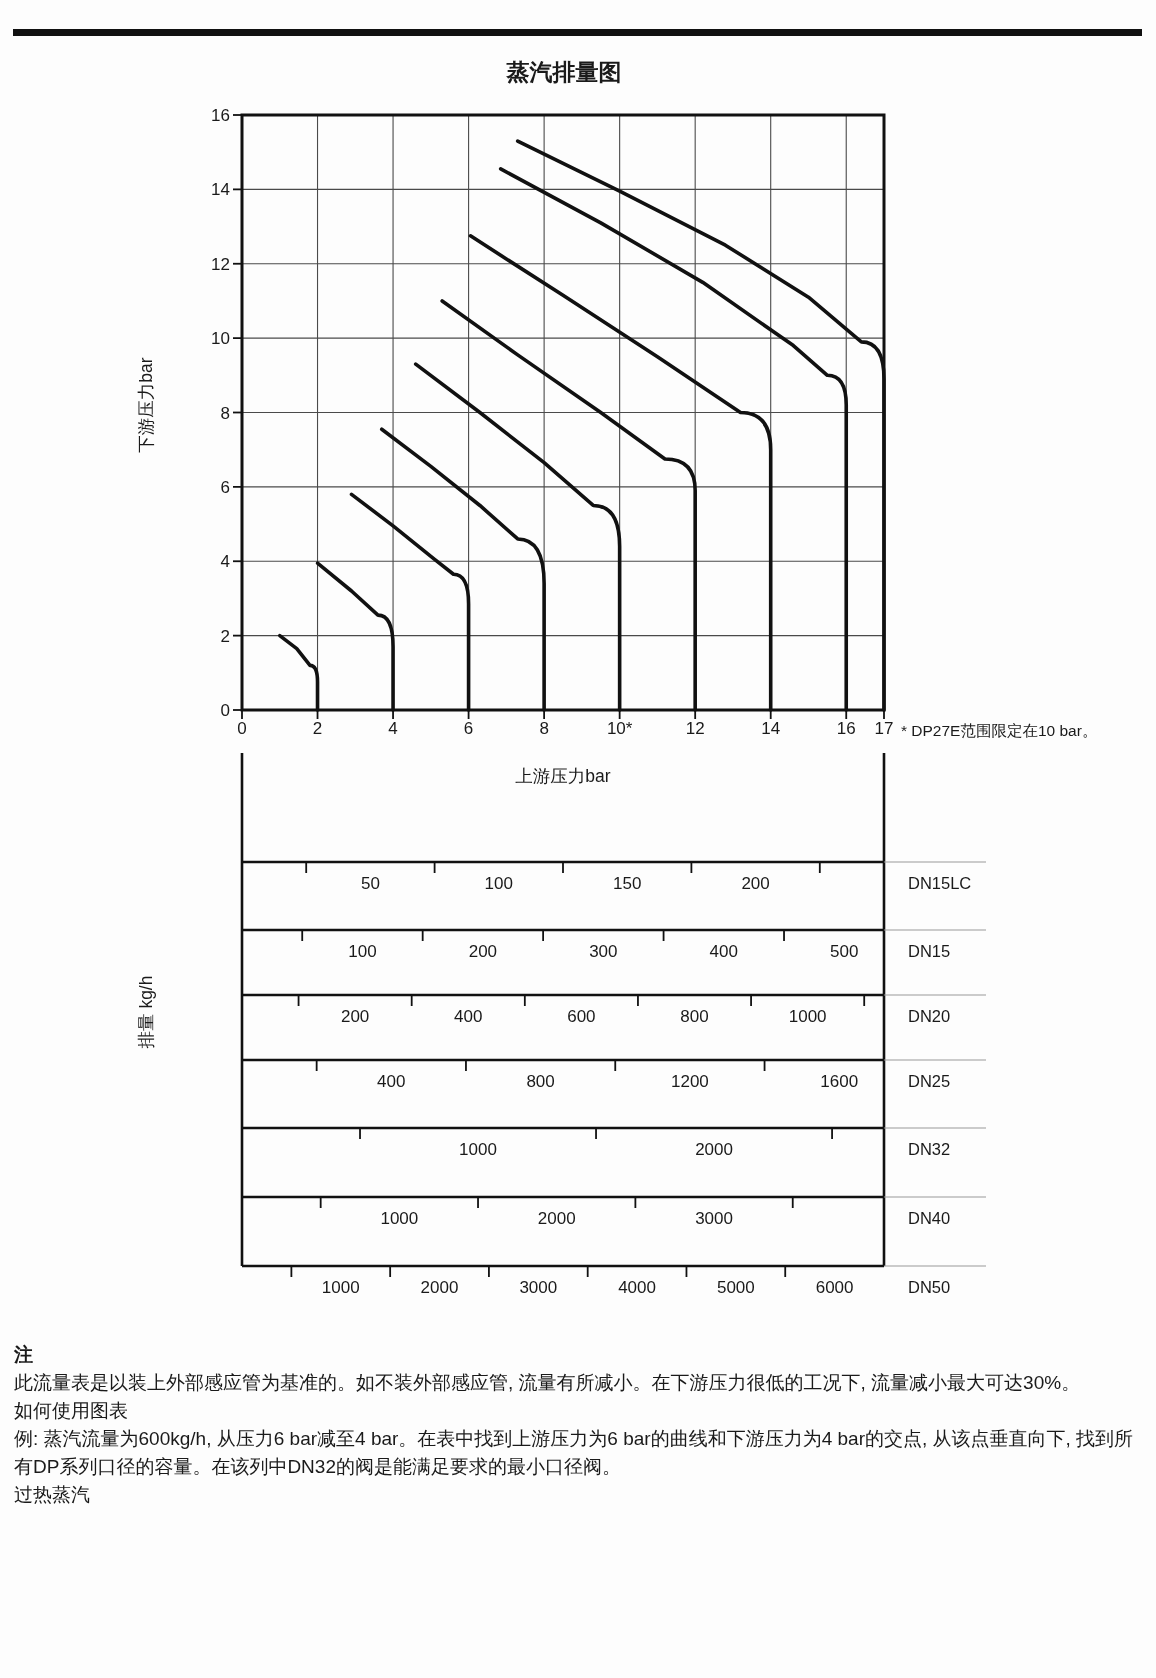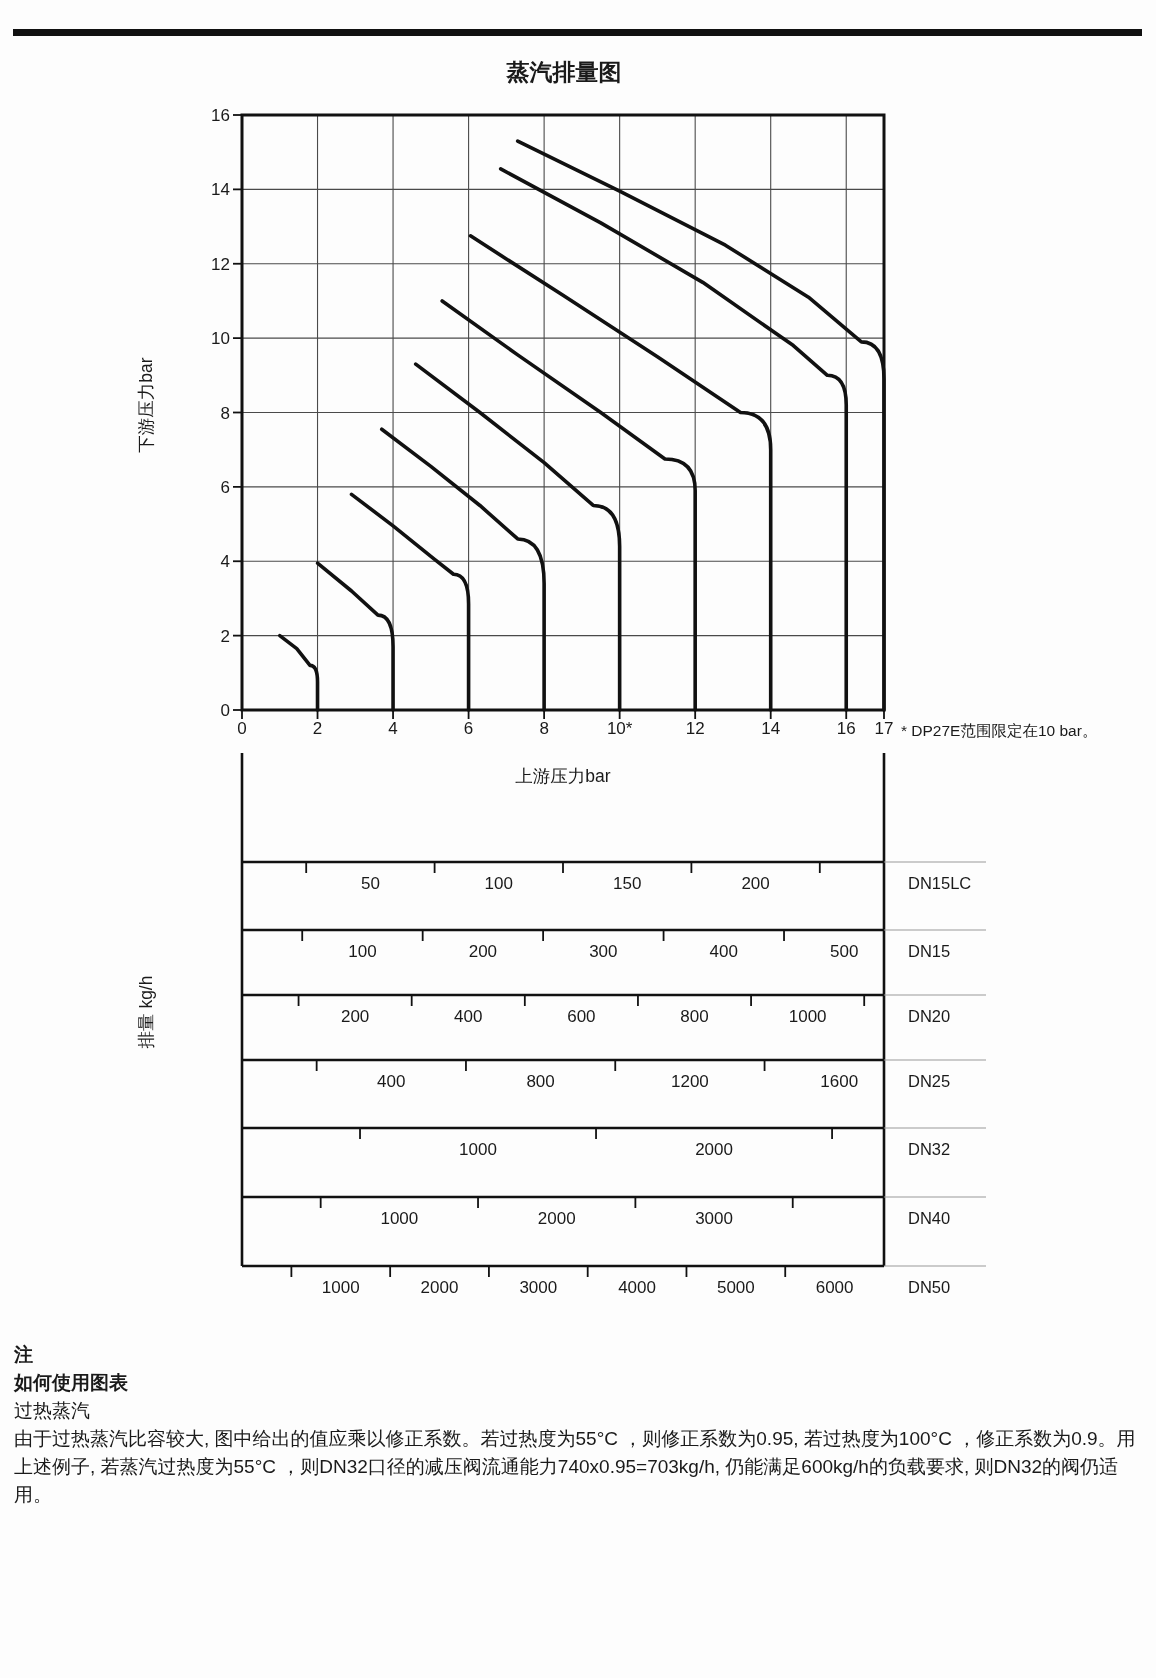--- a/index.html
+++ b/index.html
@@ -16,21 +16,21 @@
   .axis-tick{stroke:#111;stroke-width:1.8;}
   .curve{fill:none;stroke:#111;stroke-width:3.6;stroke-linecap:round;stroke-linejoin:round;}
   .row-line{stroke:#111;stroke-width:2.6;}
   .side-line{stroke:#111;stroke-width:2.6;}
   .scale-tick{stroke:#111;stroke-width:1.8;}
   .dn-sep{stroke:#9a9a9a;stroke-width:1.2;}
   .top-rule{fill:#111;}
   .notes{position:absolute;left:14px;top:1341px;right:12px;}
   .notes p{margin:0;font-size:19px;line-height:28px;}
   .h-big{font-size:21px;font-weight:bold;line-height:25px;margin:0 0 8px 0;}
-  .h-mid{font-size:21px;font-weight:bold;line-height:25px;margin:26px 0 0 0;}
+  .h-mid{font-size:21px;font-weight:normal;line-height:25px;margin:26px 0 0 0;}
   .h-sub{font-size:19px;font-weight:bold;line-height:23px;margin:3px 0 4px 0;}
   .h-sub2{font-size:19px;font-weight:normal;line-height:23px;margin:6px 0 4px 0;}
 </style>
 </head>
 <body>
 
 <div class="page">
 
   <svg width="1156" height="1310" viewBox="0 0 1156 1310">
     <rect class="top-rule" x="13" y="29" width="1129" height="7"></rect>
@@ -194,18 +194,19 @@
         <text x="637.0769230769231" y="1293" text-anchor="middle" class="tick-label">4000</text>
         <text x="735.8461538461538" y="1293" text-anchor="middle" class="tick-label">5000</text>
         <text x="834.6153846153846" y="1293" text-anchor="middle" class="tick-label">6000</text>
         <line x1="884" y1="1266" x2="986" y2="1266" class="dn-sep"></line>
         <text x="908" y="1293" class="dn-label">DN50</text>
       </g>
   </svg>
 
   <div class="notes">
     <p class="h-big">注</p>
+    <p>此流量表是以装上外部感应管为基准的。如不装外部感应管, 流量有所减小。在下游压力很低的工况下, 流量减小最大可达30%。</p>
     <p class="h-mid">如何使用图表</p>
+    <p>例: 蒸汽流量为600kg/h, 从压力6 bar减至4 bar。在表中找到上游压力为6 bar的曲线和下游压力为4 bar的交点, 从该点垂直向下, 找到所有DP系列口径的容量。在该列中DN32的阀是能满足要求的最小口径阀。</p>
     <p class="h-sub2">过热蒸汽</p>
-    <p>由于过热蒸汽比容较大, 图中给出的值应乘以修正系数。若过热度为55°C ，则修正系数为0.95, 若过热度为100°C ，修正系数为0.9。用上述例子, 若蒸汽过热度为55°C ，则DN32口径的减压阀流通能力740x0.95=703kg/h, 仍能满足600kg/h的负载要求, 则DN32的阀仍适用。</p>
   </div>
 
 </div>
 
 </body></html>

